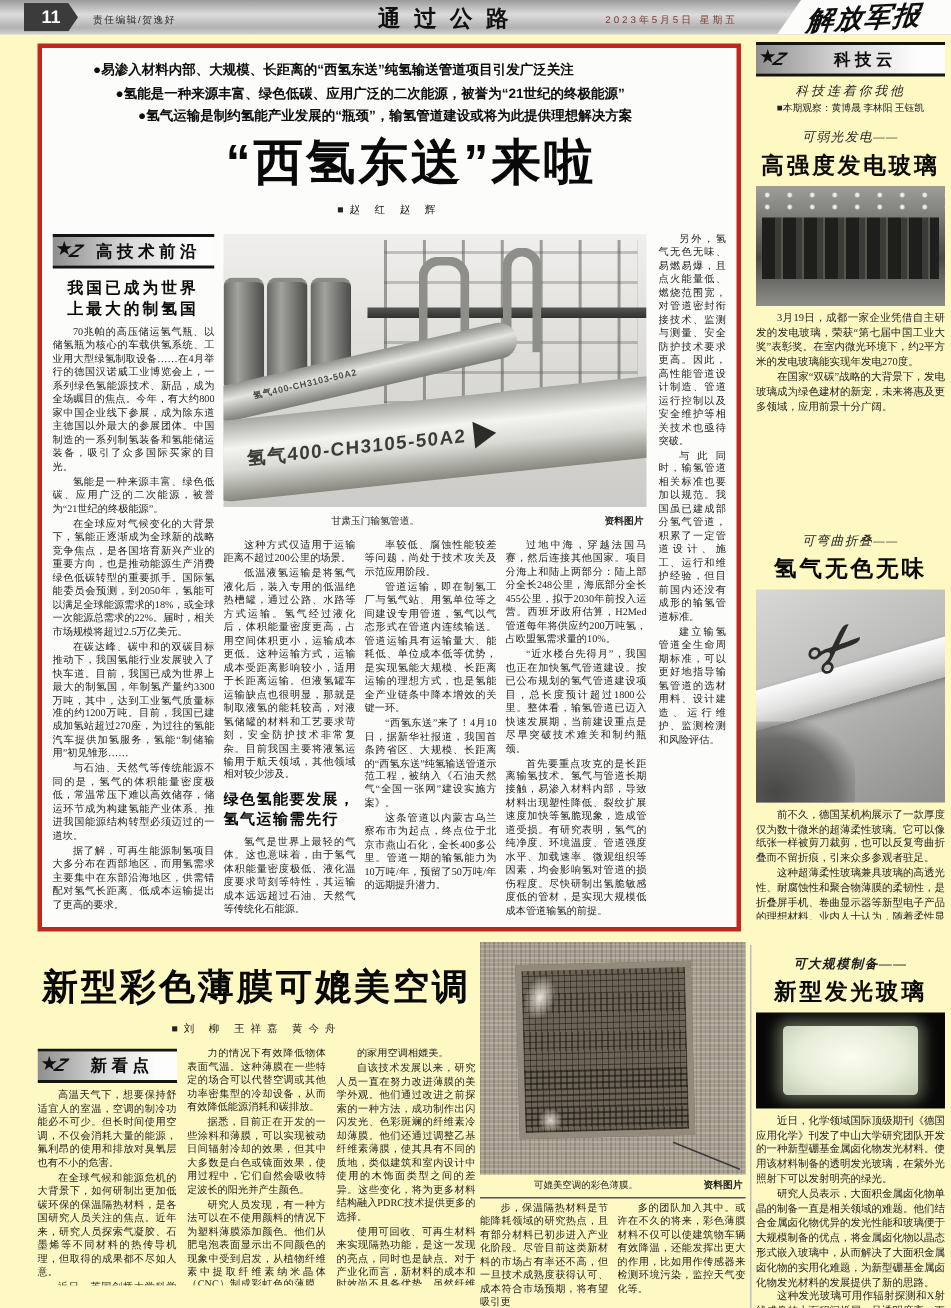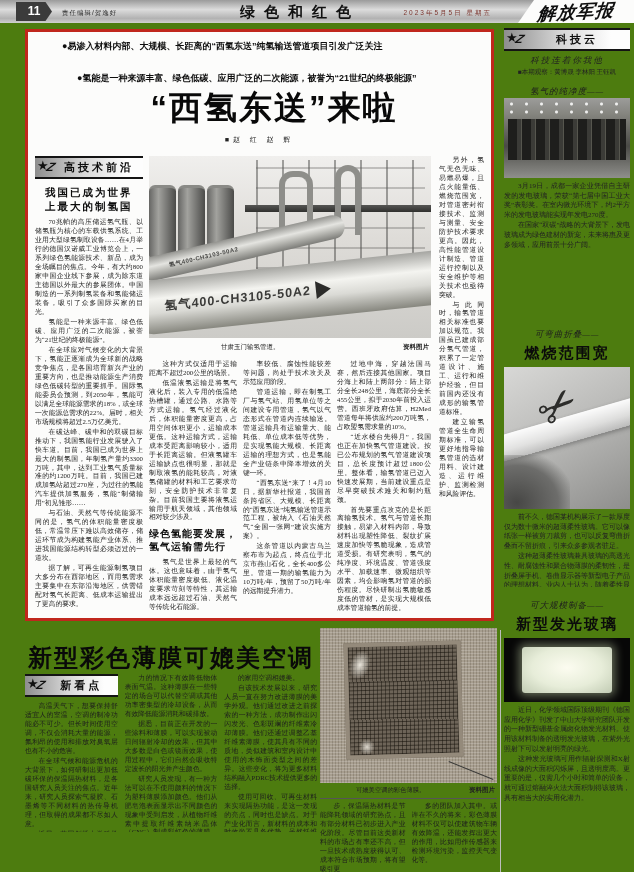--- a/index.html
+++ b/index.html
@@ -1,18 +1,18 @@
 <!DOCTYPE html>
 <html><head>
 <meta charset="utf-8">
 <style>
   *{box-sizing:border-box;margin:0;padding:0;}
   html,body{width:634px;height:872px;}
   body{background:#fff;font-family:"Liberation Serif",serif;color:#1b1b1b;}
-  #page{position:relative;width:634px;height:872px;background:#4d7c0f;overflow:hidden;}
+  #page{position:relative;width:634px;height:872px;background:#fef9c3;overflow:hidden;}
 
   
   .header{position:absolute;left:0;top:0;width:634px;height:23px;
     background:linear-gradient(180deg,#9b9b9b 0%,#dcdcdc 42%,#b2b2b2 80%,#d0d0d0 100%);}
   .pagetab{position:absolute;left:16px;top:2px;width:36px;height:19px;background:#3b3b3b;color:#fff;
     font:bold 12px/19px "Liberation Sans",sans-serif;text-align:center;
     clip-path:polygon(0 0,82% 0,100% 50%,82% 100%,0 100%);}
   .editor{position:absolute;left:62px;top:9px;font:6.5px "Liberation Sans",sans-serif;color:#2a2a2a;letter-spacing:1px;}
   .section-title{position:absolute;left:160px;width:280px;top:3px;text-align:center;
     font:900 15px "Liberation Sans",sans-serif;letter-spacing:9px;color:#111;}
@@ -27,21 +27,21 @@
   .klogo{position:relative;width:21px;height:15px;flex:none;}
   .klogo .star{position:absolute;left:0;top:-2px;font-size:13px;line-height:16px;color:#101010;}
   .klogo .zed{position:absolute;left:10px;top:0px;font:italic 900 12px/15px "Liberation Sans",sans-serif;
     transform:skewX(-20deg);color:#101010;}
   .klabel{flex:1;text-align:center;font:900 11px "Liberation Sans",sans-serif;letter-spacing:3px;color:#0d0d0d;}
 
   
   .redbox{position:absolute;left:25px;top:29px;width:469px;height:592px;border:3px solid #c0271d;background:#fcfcfb;}
   .bullets{position:absolute;left:34px;right:8px;top:7px;font:bold 9px/15.5px "Liberation Sans",sans-serif;color:#0e0e0e;}
   .bullets .b1{padding-left:0;}
-  .bullets .b2{padding-left:15px;margin-top:16px;}
+  .bullets .b2{padding-left:15px;}
   .bullets .b3{padding-left:30px;}
   .headline{position:absolute;left:0;right:0;top:57px;text-align:center;
     font:900 33px/1.15 "Liberation Sans",sans-serif;letter-spacing:2px;color:#090909;padding-left:29px;}
   .m-byline{position:absolute;left:0;right:0;top:103px;text-align:center;font:7px "Liberation Serif",serif;letter-spacing:4px;color:#222;}
 
   .m-body{position:absolute;left:7px;right:7px;top:124px;bottom:5px;}
   .p-col{position:absolute;overflow:hidden;}
   .bt{font:6.8px/1.32 "Liberation Serif",serif;text-align:justify;color:#1d1d1d;}
   .bt p{text-indent:2em;margin:0 0 1px 0;}
   .colL{left:0;top:0;width:108px;height:457px;}
@@ -132,31 +132,32 @@
   .br-col{flex:1;overflow:hidden;}
 </style>
 </head>
 <body>
 
 <div id="page">
 
   <div class="header">
     <div class="pagetab">11</div>
     <div class="editor">责任编辑/贺逸好</div>
-    <div class="section-title">绿色和红色</div>
+    <div class="section-title">通过公路</div>
     <div class="h-date">2023年5月5日 星期五</div>
     <div class="masthead-wrap">
       <span class="masthead">解放军报</span>
     </div>
   </div>
 
   <div class="redbox">
     <div class="bullets">
       <div class="b1">●易渗入材料内部、大规模、长距离的“西氢东送”纯氢输送管道项目引发广泛关注</div>
       <div class="b2">●氢能是一种来源丰富、绿色低碳、应用广泛的二次能源，被誉为“21世纪的终极能源”</div>
+      <div class="b3">●氢气运输是制约氢能产业发展的“瓶颈”，输氢管道建设或将为此提供理想解决方案</div>
     </div>
     <div class="headline">“西氢东送”来啦</div>
     <div class="m-byline">■赵 红 赵 辉</div>
 
     <div class="m-body">
 
       <div class="p-col colL">
         <div class="kbox">
           <span class="klogo">
             <span class="star">★</span>
@@ -239,57 +240,60 @@
     <div class="kbox">
       <span class="klogo">
         <span class="star">★</span>
         <span class="zed">Z</span>
       </span>
       <span class="klabel">科技云</span>
     </div>
     <div class="sb-tagline">科技连着你我他</div>
     <div class="sb-observers">■本期观察：黄博晟 李林阳 王钰凯</div>
 
-    <div class="sb-kicker">氢气的纯净度——</div>
+    <div class="sb-kicker">可弱光发电——</div>
+    <div class="sb-title">高强度发电玻璃</div>
     <div class="sb-photo wh-photo">
       <div class="wh-lights"></div>
       <div class="wh-panels"></div>
     </div>
     <div class="sb-bt" style="height:138px;">
         <p>3月19日，成都一家企业凭借自主研发的发电玻璃，荣获“第七届中国工业大奖”表彰奖。在室内微光环境下，约2平方米的发电玻璃能实现年发电270度。</p>
         <p>在国家“双碳”战略的大背景下，发电玻璃成为绿色建材的新宠，未来将惠及更多领域，应用前景十分广阔。</p>
       </div>
 
     <div class="sb-kicker">可弯曲折叠——</div>
-    <div class="sb-title">燃烧范围宽</div>
+    <div class="sb-title">氢气无色无味</div>
     <div class="sb-photo sc-photo">
       <div class="sc-ribbon"></div>
       <div class="sc-glyph">✂</div>
       <div class="sc-hand"></div>
     </div>
     <div class="sb-bt" style="height:74px;">
         <p>前不久，德国某机构展示了一款厚度仅为数十微米的超薄柔性玻璃。它可以像纸张一样被剪刀裁剪，也可以反复弯曲折叠而不留折痕，引来众多参观者驻足。</p>
         <p>这种超薄柔性玻璃兼具玻璃的高透光性、耐腐蚀性和聚合物薄膜的柔韧性，是折叠屏手机、卷曲显示器等新型电子产品的理想材料。业内人士认为，随着柔性显示、柔性光伏等产业快速发展，超薄柔性玻璃将获得广阔市场空间。</p>
       </div>
 
-    <div class="sb-kicker" style="margin-top:13px;">可大规模制备——</div>
+    <div class="sb-kicker" style="margin-top:24px;font-weight:bold;">可大规模制备——</div>
     <div class="sb-title">新型发光玻璃</div>
     <div class="sb-photo glow-photo">
       <div class="glow-rect"></div>
     </div>
     <div class="sb-bt" style="height:134px;">
         <p>近日，化学领域国际顶级期刊《德国应用化学》刊发了中山大学研究团队开发的一种新型硼基金属卤化物发光材料。使用该材料制备的透明发光玻璃，在紫外光照射下可以发射明亮的绿光。</p>
+        <p>研究人员表示，大面积金属卤化物单晶的制备一直是相关领域的难题。他们结合金属卤化物优异的发光性能和玻璃便于大规模制备的优点，将金属卤化物以晶态形式嵌入玻璃中，从而解决了大面积金属卤化物的实用化难题，为新型硼基金属卤化物发光材料的发展提供了新的思路。</p>
         <p>这种发光玻璃可用作辐射探测和X射线成像的大面积闪烁屏，且透明度高。更重要的是，仅需几个小时和简单的设备，就可通过熔融淬火法大面积制得该玻璃，具有相当大的实用化潜力。</p>
       </div>
   </div>
 
   <div class="vdiv"></div>
 
   <div class="bottom-left">
     <div class="b-title">新型彩色薄膜可媲美空调</div>
+    <div class="b-byline">■刘 柳 王祥嘉 黄今舟</div>
     <div class="b-cols">
       <div class="b-col">
         <div class="kbox">
           <span class="klogo">
             <span class="star">★</span>
             <span class="zed">Z</span>
           </span>
           <span class="klabel">新看点</span>
         </div>
         <div class="bt">

